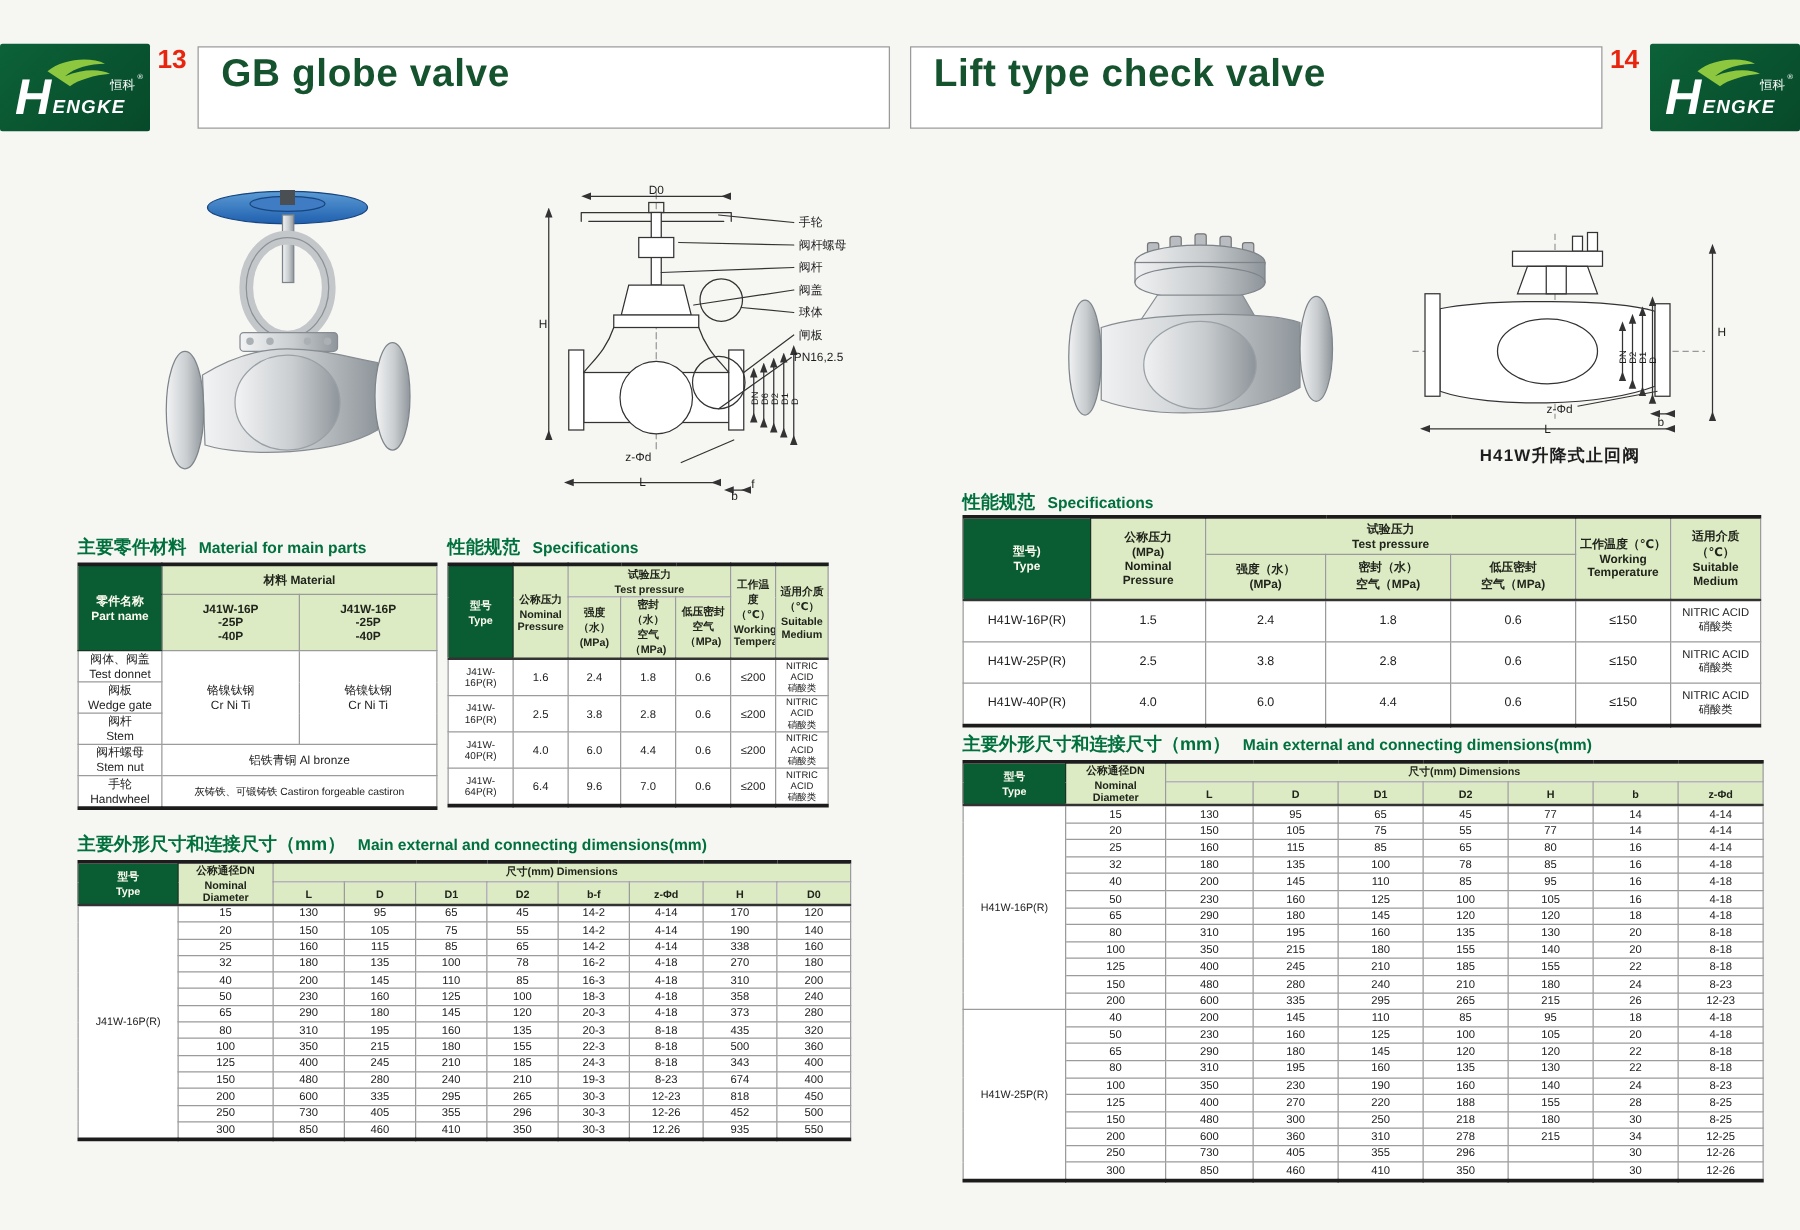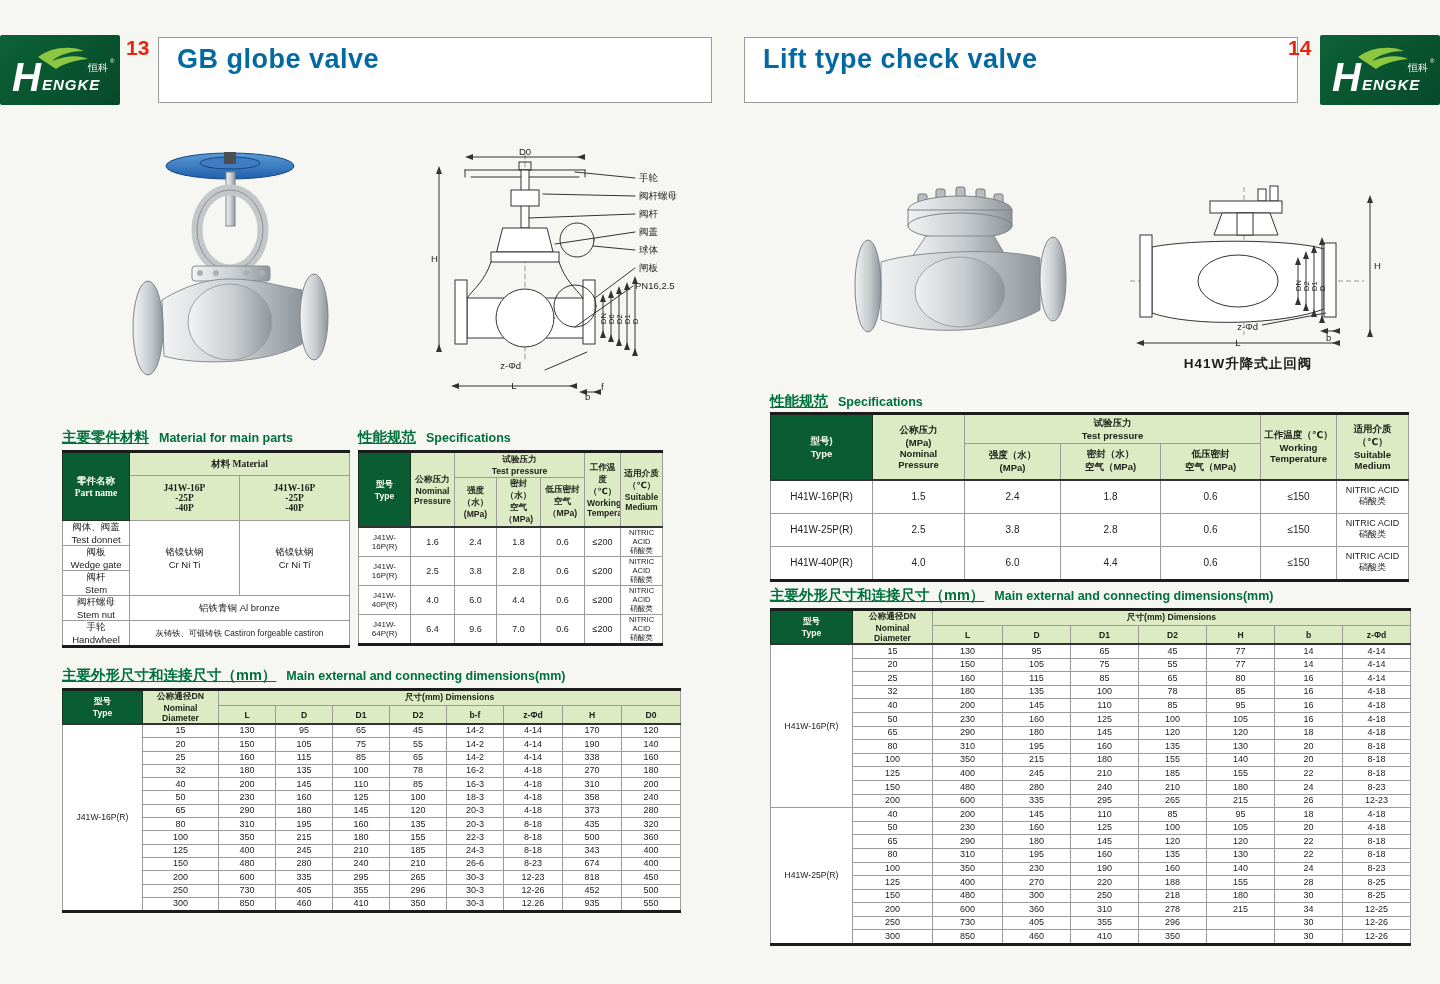--- a/index.html
+++ b/index.html
@@ -2,35 +2,35 @@
 <html><head>
 <meta charset="utf-8">
 <style>
   html,body{margin:0;padding:0;}
   body{width:1440px;height:984px;background:#f6f6f3;font-family:"Liberation Sans","DejaVu Sans",sans-serif;position:relative;overflow:hidden;color:#222;}
   .abs{position:absolute;}
   
   .logo-box{background:linear-gradient(135deg,#0c6238,#07492a);border-radius:2px;}
   .pagenum{color:#e8250f;font-weight:bold;font-size:21px;}
   .title-box{background:#fff;border:1px solid #9a9a9a;box-sizing:border-box;padding:6px 0 0 18px;}
-  .title-en{color:#0369a1;font-weight:bold;font-size:27px;line-height:30px;letter-spacing:.5px;}
+  .title-en{color:#14532d;font-weight:bold;font-size:31px;line-height:30px;letter-spacing:.5px;}
   .title-cn{color:#3c3c3c;font-size:16px;letter-spacing:3px;margin-top:1px;}
   
   .sec-title{color:#00703c;font-weight:bold;white-space:nowrap;}
-  .sec-title .cn{font-size:14.5px;margin-right:10px;text-decoration:underline;}
+  .sec-title .cn{font-size:14.5px;margin-right:10px;}
   .sec-title .en{font-size:12.5px;}
   
   table{border-collapse:collapse;table-layout:fixed;background:#fff;}
   .tbl{border-top:3px solid #1c1c1c;border-bottom:3px solid #1c1c1c;}
   th,td{border:1px solid #9b9b9b;text-align:center;vertical-align:middle;white-space:pre-line;padding:0 2px;overflow:hidden;}
   th.dark{background:#0a5c33;color:#fdfdf0;font-weight:bold;border-color:#18331f;}
   th.light{background:#dcebc3;color:#20241c;font-weight:bold;}
   thead{border-bottom:2px solid #333;}
   .mat{width:287px;font-size:9.5px;}
-  .mat th{height:22px;font-size:9.5px;font-family:Liberation Serif, serif;}
+  .mat th{height:22px;font-size:9.5px;}
   .mat th.model{height:44px;}
   .mat td{height:24px;color:#222;}
   .spec{font-size:9px;}
   .spec th{font-size:8.6px;}
   .specL{width:304px;}
   .specL td{height:26px;}
   .specL td:first-child{font-size:8px;}
   .specL td:last-child{font-size:7.6px;}
   .specR{width:638px;font-size:10px;}
   .specR th{font-size:9.5px;}
@@ -59,21 +59,21 @@
     <text x="42" y="55" font-size="15" font-style="italic" font-weight="bold" fill="#ffffff" letter-spacing="1">ENGKE</text>
     <text x="88" y="36" font-size="10" fill="#ffffff">恒科</text>
     <text x="110" y="28" font-size="6" fill="#ffffff">®</text>
   </svg>
 </div>
 <div class="abs pagenum" style="left:126px;top:36px;">13</div>
 <div class="abs title-box" style="left:158px;top:37px;width:554px;height:66px;">
   <div class="title-en">GB globe valve</div>
 </div>
 
-<div class="abs title-box" style="left:744px;top:37px;width:554px;height:66px;">
+<div class="abs title-box" style="left:728px;top:37px;width:554px;height:66px;">
   <div class="title-en">Lift type check valve</div>
 </div>
 <div class="abs pagenum" style="left:1288px;top:36px;">14</div>
 <div class="abs logo-box" style="left:1320px;top:35px;width:120px;height:70px;">
   <svg width="120" height="70" viewBox="0 0 120 70">
     <path d="M38,22 C50,12 72,10 84,16 C72,16 60,19 52,26 C66,20 80,20 88,24 C76,25 62,29 56,34 Z" fill="#8dc63f"></path>
     <text x="12" y="56" font-size="40" font-style="italic" font-weight="bold" fill="#ffffff">H</text>
     <text x="42" y="55" font-size="15" font-style="italic" font-weight="bold" fill="#ffffff" letter-spacing="1">ENGKE</text>
     <text x="88" y="36" font-size="10" fill="#ffffff">恒科</text>
     <text x="110" y="28" font-size="6" fill="#ffffff">®</text>
@@ -550,21 +550,21 @@
           <td>8-18</td>
           <td>343</td>
           <td>400</td>
         </tr>
         <tr>
           <td>150</td>
           <td>480</td>
           <td>280</td>
           <td>240</td>
           <td>210</td>
-          <td>26-6</td>
+          <td>19-3</td>
           <td>8-23</td>
           <td>674</td>
           <td>400</td>
         </tr>
         <tr>
           <td>200</td>
           <td>600</td>
           <td>335</td>
           <td>295</td>
           <td>265</td>

